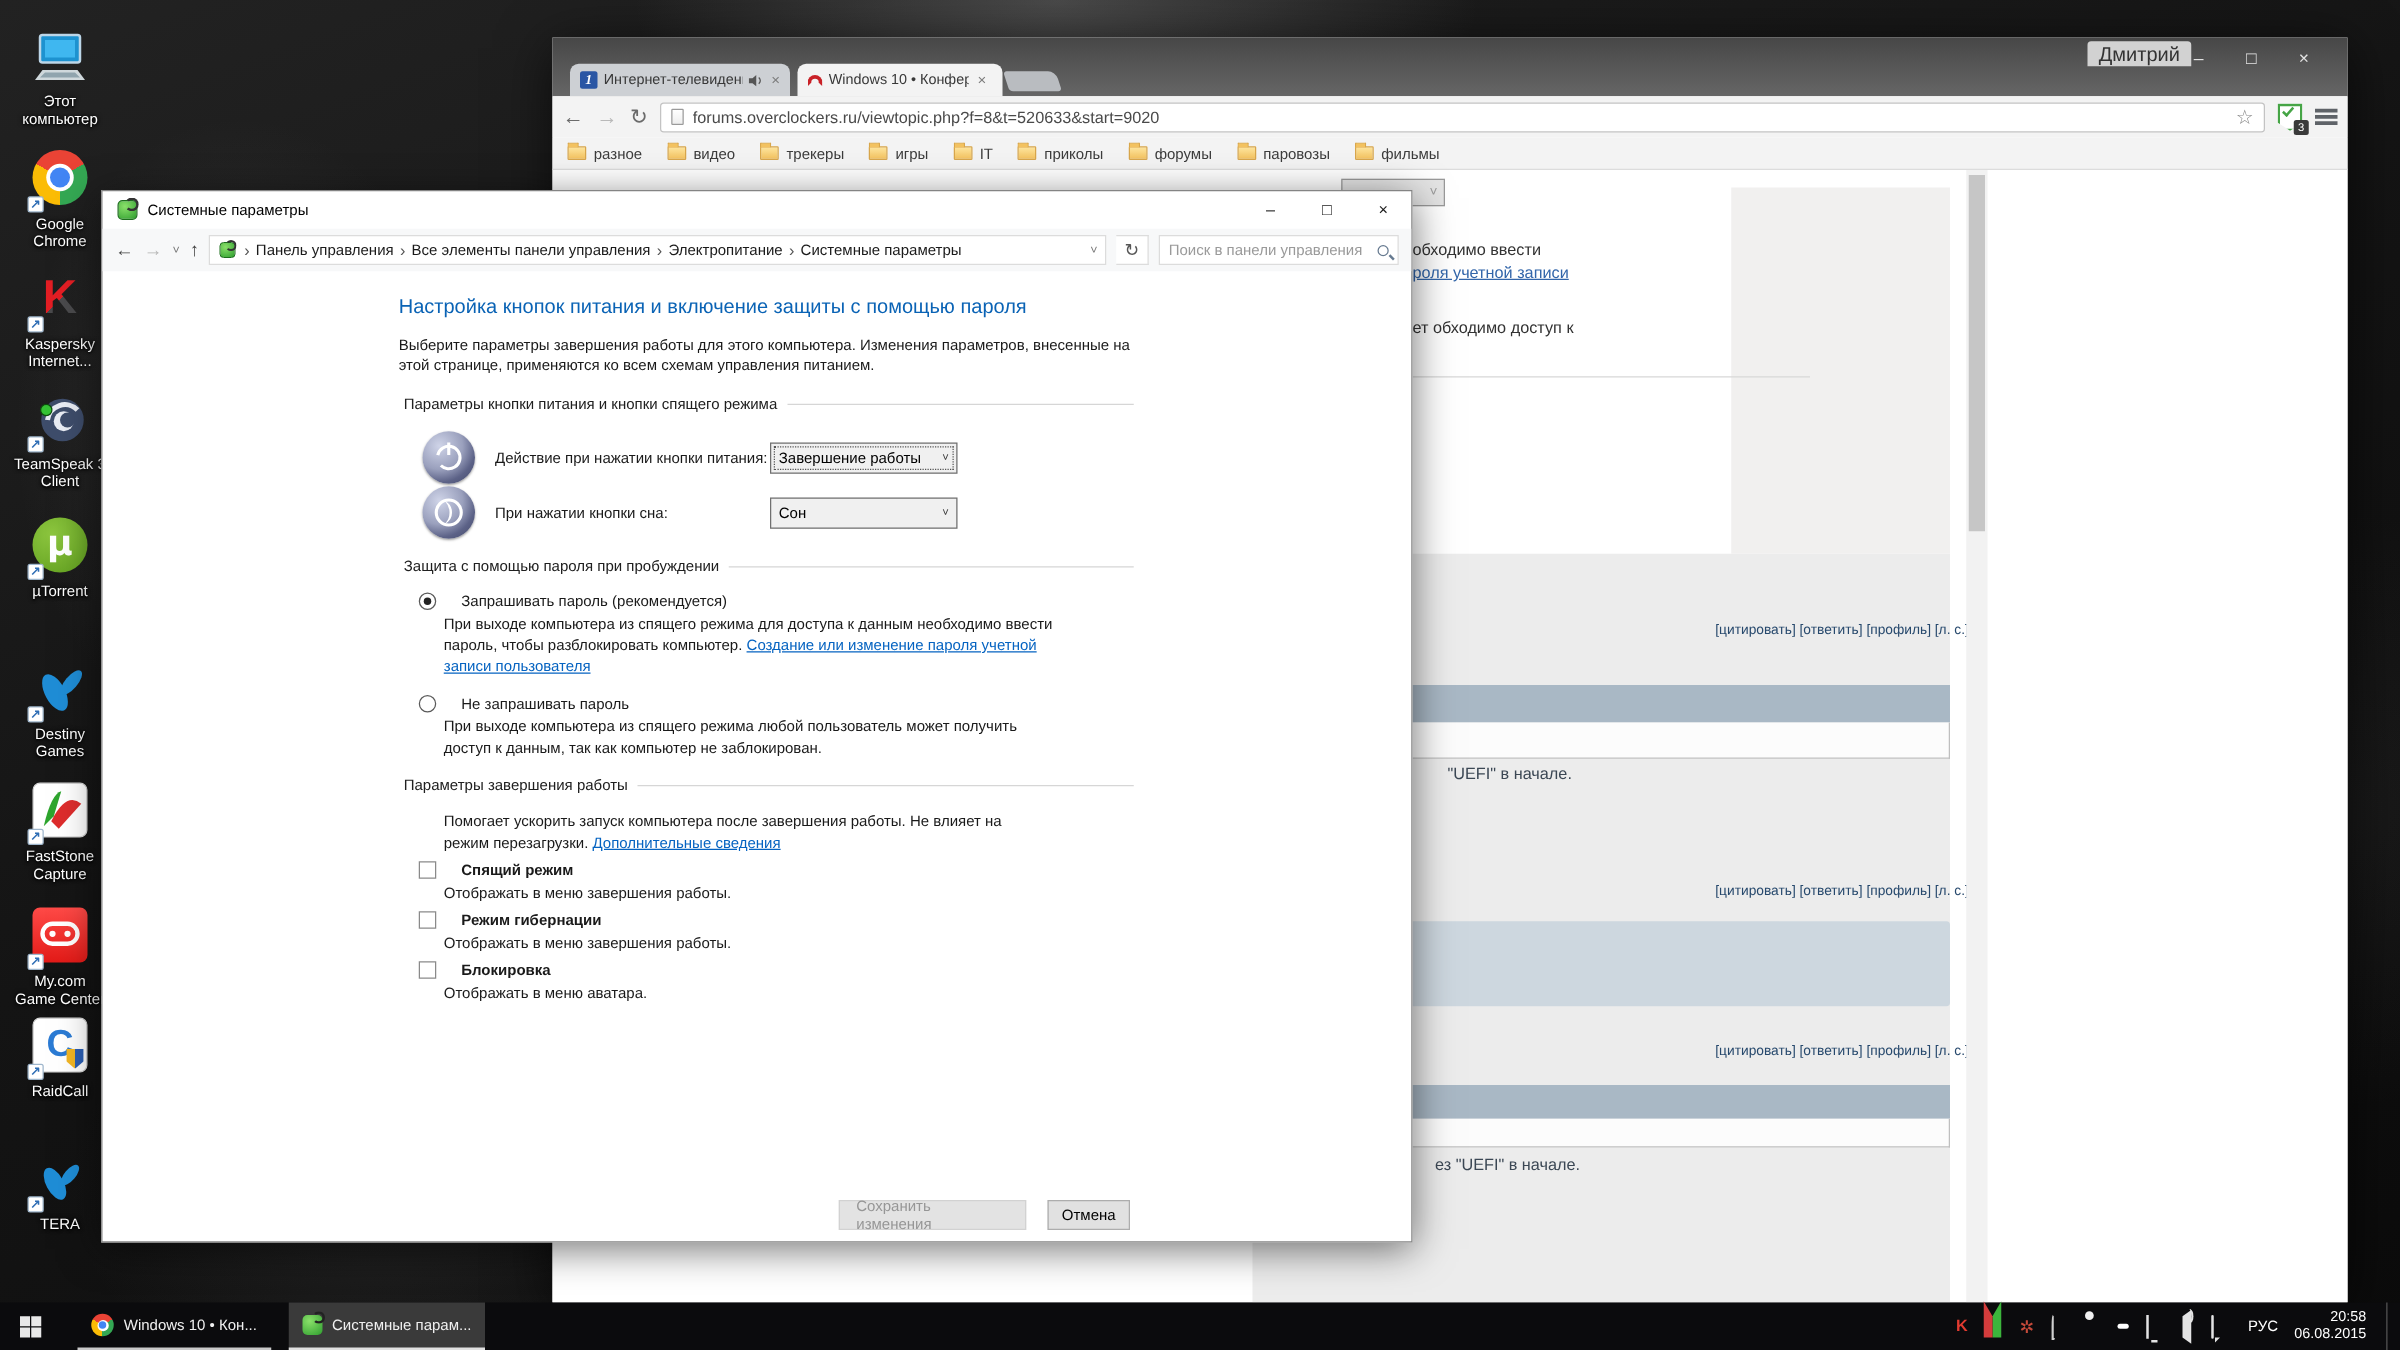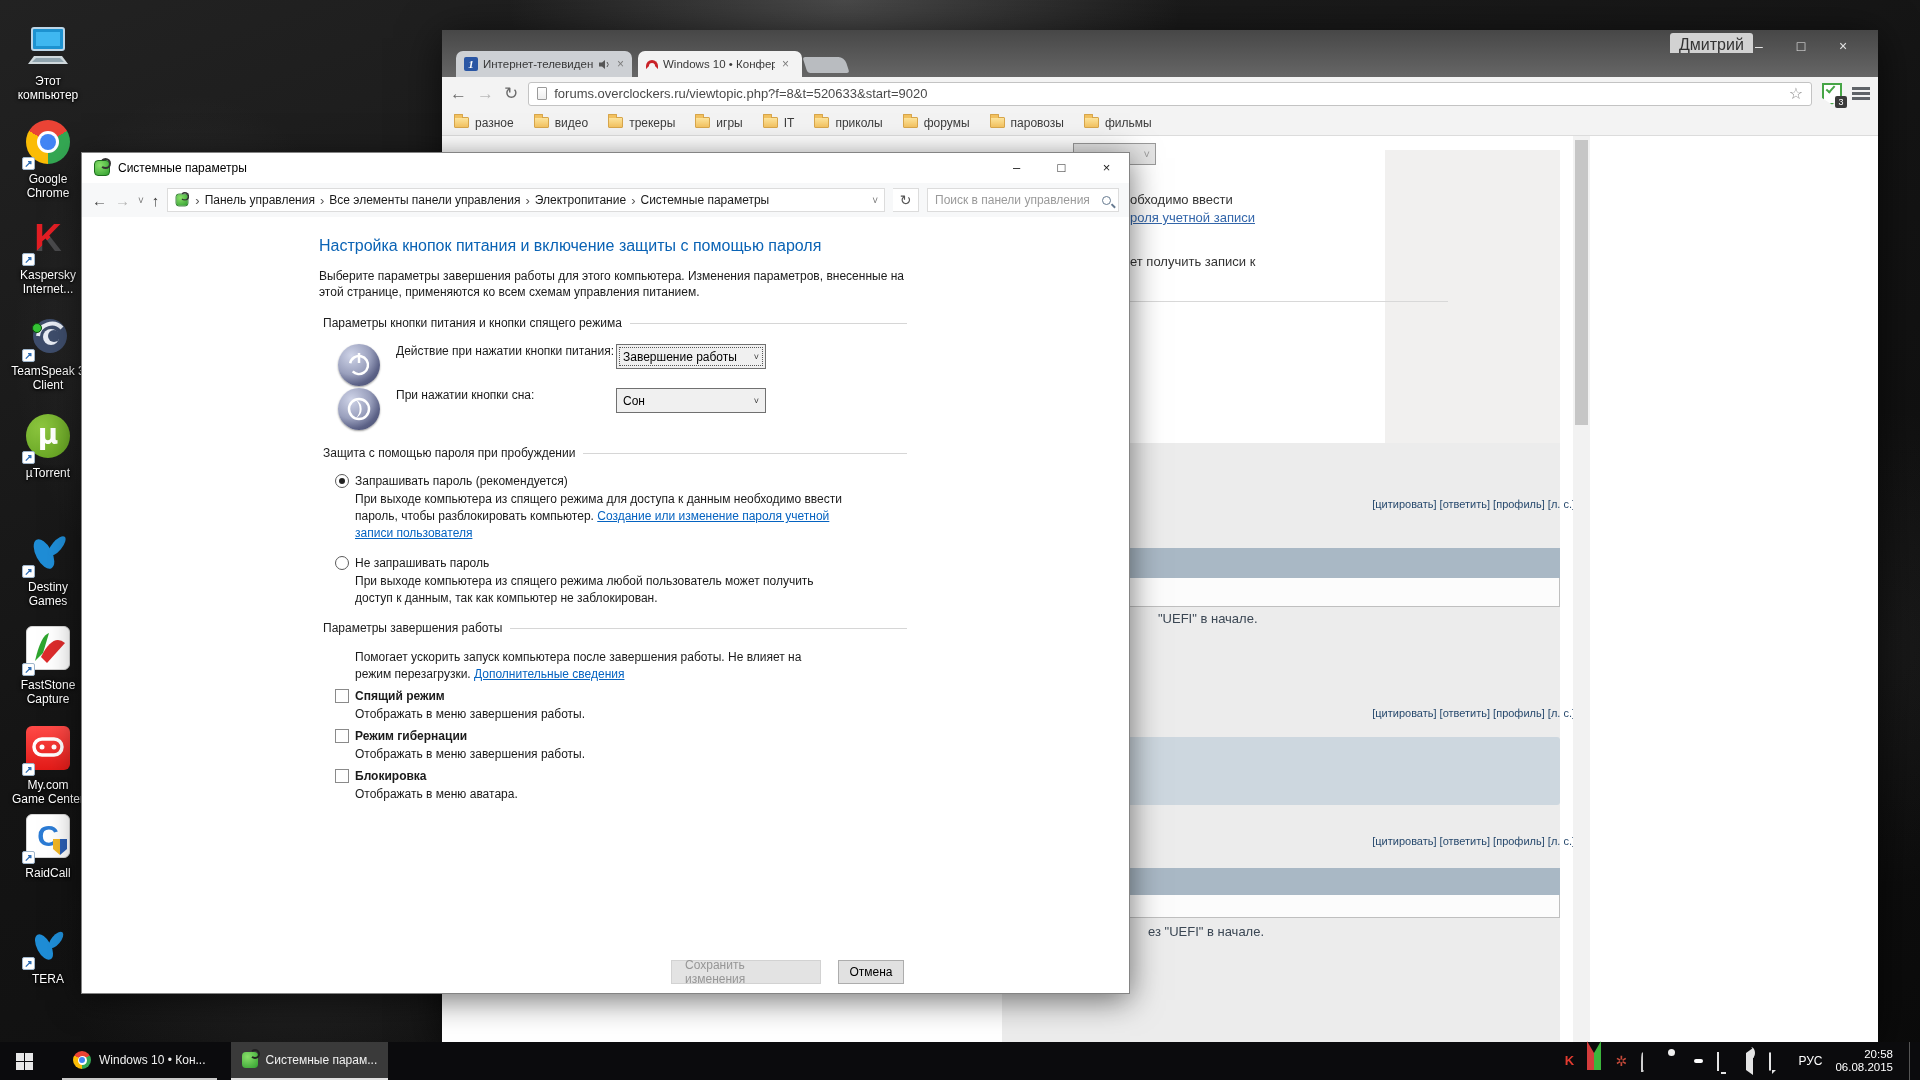--- a/index.html
+++ b/index.html
@@ -102,32 +102,32 @@
   .refresh{width:26px;height:24px;border:1px solid #dcdcdc;border-left:none;background:#fff;text-align:center;line-height:22px;color:#555;font-size:14px}
   #cp-search{width:192px;height:24px;background:#fff;border:1px solid #dcdcdc;display:flex;align-items:center;padding:0 7px;gap:6px}
   #cp-search .ph{flex:1;font-size:12px;color:#9a9a9a;white-space:nowrap;overflow:hidden}
   .mag{width:9px;height:9px;border:1.5px solid #667a90;border-radius:50%;position:relative;flex:none}
   .mag:after{content:"";position:absolute;left:8px;top:8px;width:5px;height:1.5px;background:#667a90;transform:rotate(45deg)}
   #cp-content{left:237px;top:84px;width:610px}
   #cp-content h1{font-size:16px;font-weight:normal;color:#0a63b5;margin-bottom:13px}
   .intro{font-size:12px;line-height:16px;width:585px;margin-bottom:16px}
   .ghead{display:flex;align-items:center;gap:8px;margin:14px 0 14px 4px;color:#202020}
   .ghead .ln{flex:1;height:1px;background:#d6d6d6;margin-right:22px}
-  .prow{display:flex;padding-left:19px;height:44px}
+  .prow{display:flex;align-items:center;padding-left:19px;height:44px}
   .prow .plabel{width:220px;margin-left:16px}
   .combo{width:150px;height:25px;background:#f0f0f0;border:1px solid #707070;display:flex;align-items:center;
     padding:0 6px;justify-content:space-between;position:relative}
   .combo .cv{font-size:12px;color:#000}
   .combo .cc{font-size:9px;color:#333}
   .combo.focus:after{content:"";position:absolute;inset:2px;border:1px dotted #555}
   .pbtn-ico{width:42px;height:42px;border-radius:50%;background:radial-gradient(circle at 32% 28%,#cfd4e8,#9aa0bd 45%,#5c6287 70%,#434868);
     position:relative;box-shadow:0 1px 2px rgba(0,0,0,.4)}
   .pbtn-ico svg{position:absolute;inset:0}
   .optblock{margin:8px 0 10px 16px}
-  .optrow{display:flex;align-items:center;gap:6px}
+  .optrow{display:flex;align-items:center;gap:20px}
   .radio{width:14px;height:14px;border:1px solid #5a5a5a;border-radius:50%;background:#fff;position:relative;flex:none}
   .radio.on:after{content:"";position:absolute;inset:3px;border-radius:50%;background:#222}
   .check{width:14px;height:14px;border:1px solid #8a8a8a;background:#fff;flex:none}
   .odesc{margin:3px 0 14px 20px;font-size:12px;line-height:17px;width:492px}
   .cb-desc{margin:3px 0 6px 20px;font-size:12px;line-height:17px;width:470px}
   .blink{color:#0563c1;text-decoration:underline}
   .blabel{font-weight:bold}
   #cp-btns{position:absolute;right:225px;bottom:9px;display:flex;gap:17px}
   .btn{height:24px;padding:0 13px;font-size:12px;display:flex;align-items:center;justify-content:center}
   .btn.dis{background:#e3e3e3;border:1px solid #d2d2d2;color:#969696;width:150px}
@@ -369,21 +369,21 @@
     <div id="page" class="a">
       <div class="a fgray" style="left:560px;top:307px;width:558px;height:599px"></div>
       <div class="a" style="left:943px;top:14px;width:175px;height:293px;background:#f1f0ef"></div>
       <div class="a fdrop">
           <span></span>
           <span>˅</span>
         </div>
 
       <span class="ffrag" style="left:688px;top:56px">обходимо ввести</span>
       <span class="ffrag flink" style="left:688px;top:74px">роля учетной записи</span>
-      <span class="ffrag" style="left:688px;top:118px">ет получить записи к</span>
+      <span class="ffrag" style="left:688px;top:118px">ет обходимо доступ к</span>
       <div class="a" style="left:688px;top:165px;width:318px;height:1px;background:#d8d8d8"></div>
 
       <div class="alinks" style="left:580px;top:362px"><span>[цитировать] [ответить] [профиль] [л. с.]</span> <b>▪</b></div>
 
       <div class="a qhead" style="left:560px;top:412px;width:558px;height:30px"></div>
       <div class="a qbody" style="left:560px;top:442px;width:558px;height:29px"></div>
       <span class="ftext" style="left:716px;top:475px">"UEFI" в начале.</span>
 
       <div class="alinks" style="left:580px;top:571px"><span>[цитировать] [ответить] [профиль] [л. с.]</span> <b>▪</b></div>
 

